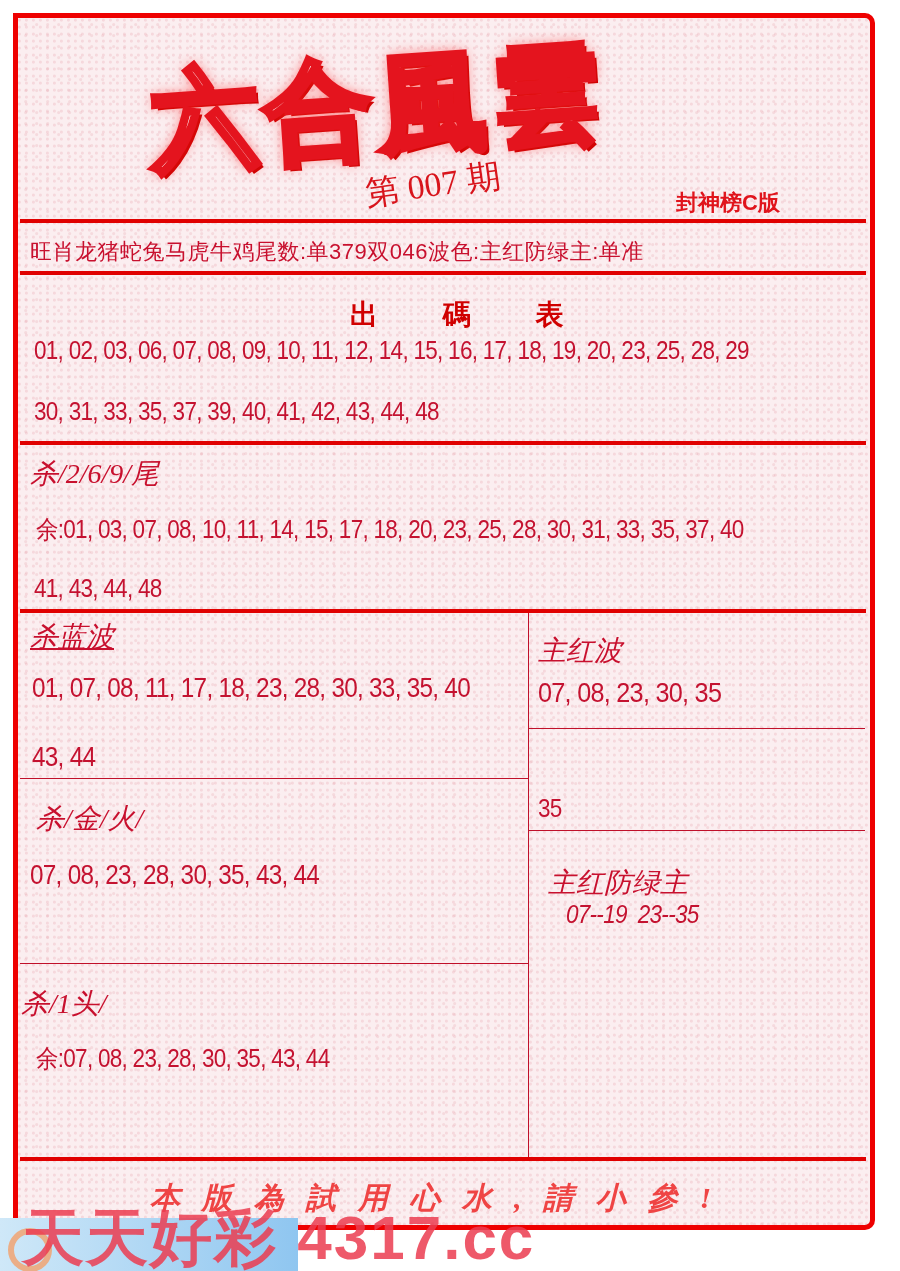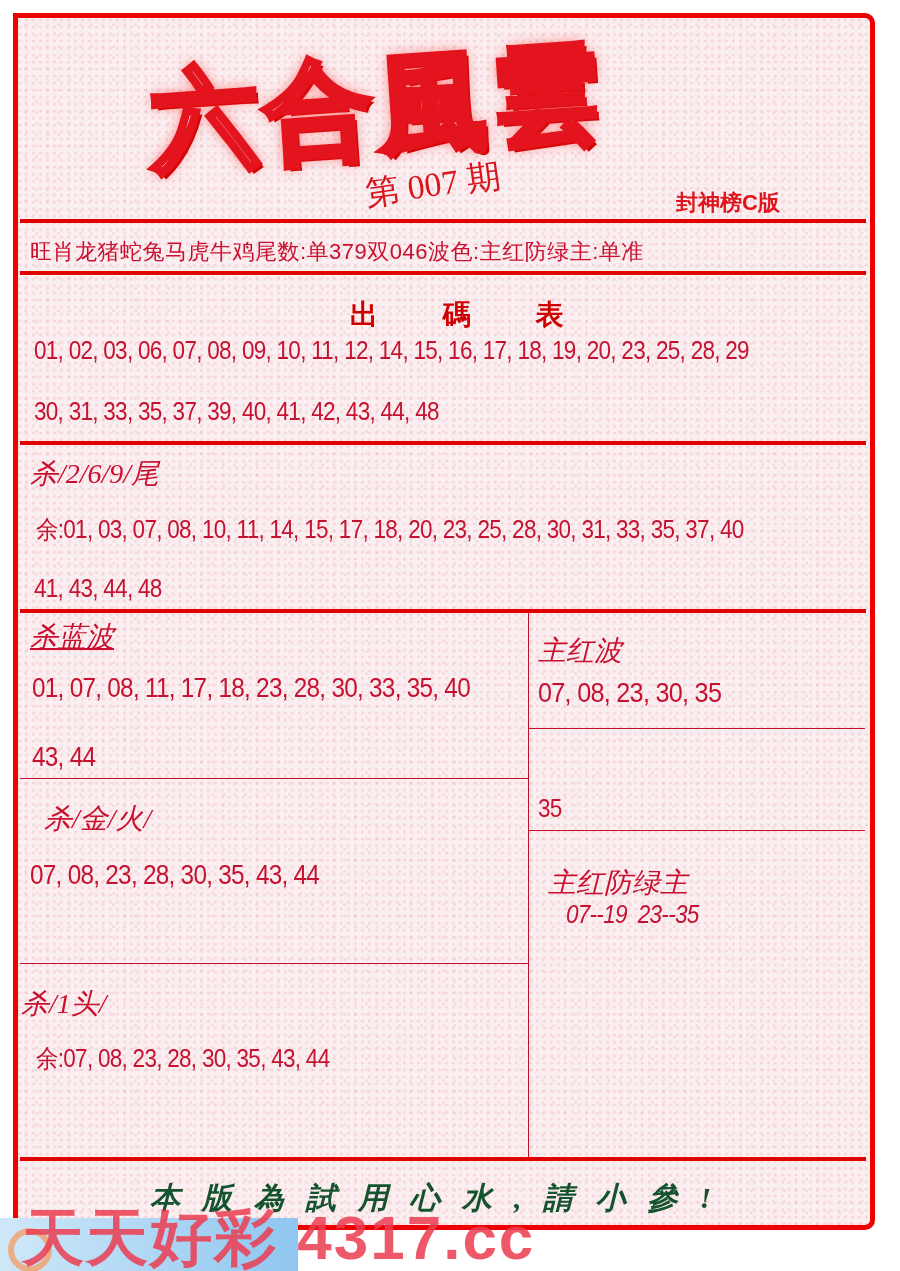--- a/index.html
+++ b/index.html
@@ -10,21 +10,21 @@
   .hline { position:absolute; left:20px; width:846px; height:4px; background:#e00000; }
   .thin { position:absolute; background:#c0102a; }
   .title { position:absolute; left:150px; top:30px; width:600px; height:150px; font-family:"DejaVu Serif", serif; font-size:108px; font-weight:bold; color:#fff; letter-spacing:6px;
     -webkit-text-stroke:5px #e4141e; text-shadow:0 0 14px rgba(255,40,40,.7), 4px 4px 0 #c00; transform:rotate(-4deg); }
   .issue { position:absolute; left:365px; top:162px; font-family:"Liberation Serif", serif; font-size:34px; color:#d8141c; transform:rotate(-8deg); }
   .edition { position:absolute; left:676px; top:188px; font-size:22px; font-weight:bold; color:#e0141c; }
   .zodiac { position:absolute; left:30px; top:237px; font-size:22px; color:#c8102e; letter-spacing:0.5px; white-space:nowrap; }
   .sec-title { position:absolute; font-family:"Liberation Serif", serif; font-size:28px; color:#c8102e; font-style:italic; }
   .nums { position:absolute; font-size:25px; color:#c41230; letter-spacing:-0.8px; white-space:nowrap; transform:scaleX(0.9); transform-origin:left; }
   .center-title { position:absolute; left:350px; top:296px; font-family:Liberation Mono, monospace; font-size:28px; font-weight:bold; color:#d00000; letter-spacing:24px; }
-  .footer-text { position:absolute; left:150px; top:1178px; font-family:"Liberation Serif", serif; font-size:30px; font-weight:bold; font-style:italic; color:#14532d; letter-spacing:22px; white-space:nowrap; }
+  .footer-text { position:absolute; left:150px; top:1178px; font-family:"Liberation Serif", serif; font-size:30px; font-weight:bold; font-style:italic; color:#ef4444; letter-spacing:22px; white-space:nowrap; }
   .wm-box { position:absolute; left:0; top:1218px; width:298px; height:53px; background:linear-gradient(90deg,#cfe8f8,#8fc6f0); }
   .wm-circle { position:absolute; left:8px; top:1228px; width:32px; height:32px; border:6px solid #f3a06a; border-radius:50%; opacity:.8; }
   .watermark { position:absolute; left:22px; top:1196px; font-size:62px; font-weight:bold; color:rgba(235,60,80,.85); white-space:nowrap; letter-spacing:2px; }
 </style>
 </head>
 <body>
 
 <div class="frame"></div>
 
 <div class="title">六合風雲</div>
@@ -53,21 +53,21 @@
 
 <div class="sec-title" style="left:30px;top:618px;text-decoration:underline;">杀蓝波</div>
 <div class="nums" style="left:32px;top:673px;font-size:27px;">01, 07, 08, 11, 17, 18, 23, 28, 30, 33, 35, 40</div>
 <div class="nums" style="left:32px;top:742px;font-size:27px;">43, 44</div>
 
 <div class="sec-title" style="left:538px;top:632px;">主红波</div>
 <div class="nums" style="left:538px;top:677px;font-size:28px;">07, 08, 23, 30, 35</div>
 
 <div class="nums" style="left:538px;top:794px;">35</div>
 
-<div class="sec-title" style="left:44px;top:800px;">杀/金/火/</div>
+<div class="sec-title" style="left:36px;top:800px;">杀/金/火/</div>
 <div class="nums" style="left:30px;top:860px;font-size:27px;">07, 08, 23, 28, 30, 35, 43, 44</div>
 
 <div class="sec-title" style="left:548px;top:864px;">主红防绿主</div>
 <div class="nums" style="left:566px;top:900px;font-style:italic;white-space:pre;">07--19  23--35</div>
 
 <div class="sec-title" style="left:21px;top:985px;">杀/1头/</div>
 <div class="nums" style="left:36px;top:1042px;">余:07, 08, 23, 28, 30, 35, 43, 44</div>
 
 <div class="hline" style="top:1157px;"></div>
 <div class="footer-text">本版為試用心水,請小參!</div>

